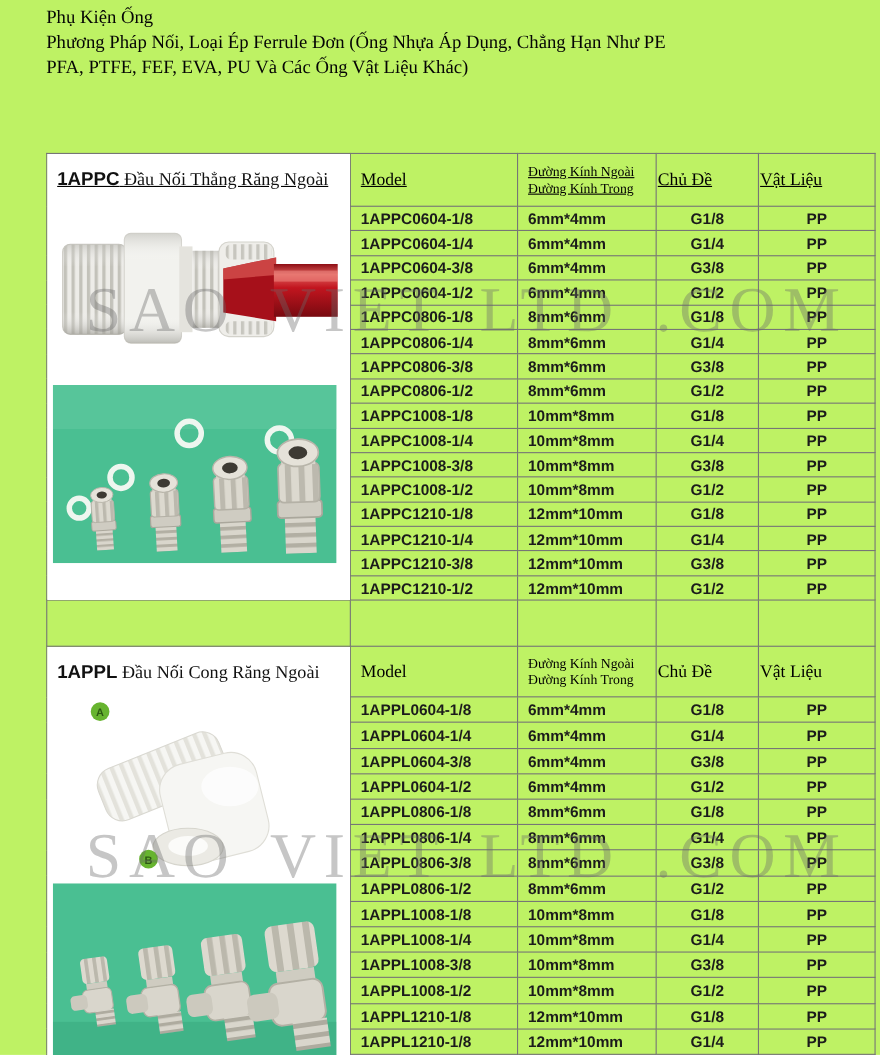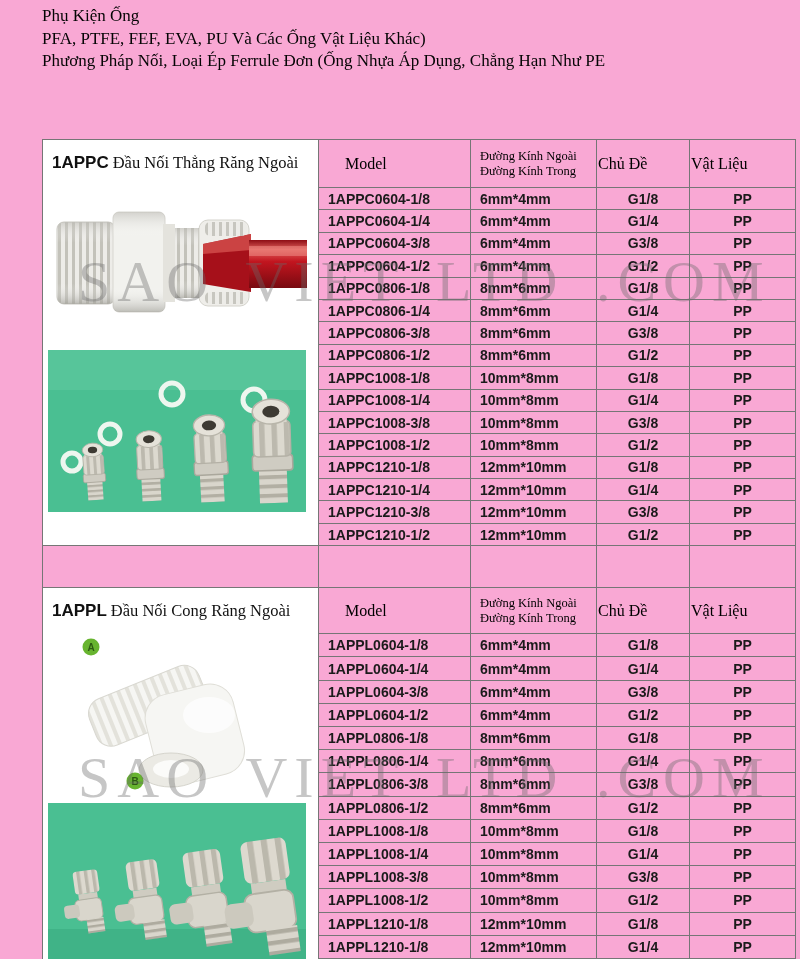--- a/index.html
+++ b/index.html
@@ -1,39 +1,39 @@
 <!DOCTYPE html>
 <html><head>
 <meta charset="utf-8">
 <style>
   html,body { margin:0; padding:0; background:#ffffff; }
   .page {
-    position:relative; width:800px; height:959px; background:#f9a8d4;
+    position:relative; width:800px; height:959px; background:#bef264;
     overflow:hidden; font-family:"Liberation Serif","DejaVu Serif",serif; color:#000;
   }
   
   .page-header { position:absolute; left:42px; top:5px; }
   .hline { font:17px/22.6px "Liberation Serif","DejaVu Serif",serif; color:#050505; white-space:nowrap; }
 
   
   table.catalog {
     position:absolute; left:42px; top:139px; width:753px;
     border-collapse:collapse; table-layout:fixed;
   }
   table.catalog td { border:1px solid #767676; overflow:hidden; }
   col.co-img{width:276px} col.co-model{width:152px} col.co-size{width:126px}
   col.co-thread{width:93px} col.co-mat{width:106px}
 
-  .sec1 .hdr-row td { height:45px; }
+  .sec1 .hdr-row td { height:45px;text-decoration:underline; }
   .sec2 .hdr-row td { height:43px; }
   .sec1 tr.data-row td { height:19.4px; }
   .sec2 tr.data-row td { height:20.2px; }
   tr.sep-row td { height:39px; }
 
-  .h-model { font:16px "Liberation Serif","DejaVu Serif",serif; padding-left:26px; vertical-align:middle; }
+  .h-model { font:16px "Liberation Serif","DejaVu Serif",serif; padding-left:9px; vertical-align:middle; }
   .h-diam  { padding-left:9px; vertical-align:middle; }
   .h-diam div { font:12.5px/15px "Liberation Serif","DejaVu Serif",serif; }
   .h-thread,.h-mat { font:16px "Liberation Serif","DejaVu Serif",serif; text-align:left; vertical-align:middle; }
 
   .c-model,.c-size { font:bold 14px/14px "Liberation Sans","DejaVu Sans",sans-serif; color:#1b1b1b;
                      text-align:left; padding-left:9px; vertical-align:middle; }
   .c-thread,.c-mat { font:bold 14px/14px "Liberation Sans","DejaVu Sans",sans-serif; color:#1b1b1b;
                      text-align:center; vertical-align:middle; }
 
   
@@ -57,22 +57,22 @@
   .wm1 { top:252px; }
   .wm2 { top:748px; }
 </style>
 </head>
 <body>
 
 <div class="page">
 
   <div class="page-header">
     <div class="hline">Phụ Kiện Ống</div>
+    <div class="hline">Phương Pháp Nối, Loại Ép Ferrule Đơn (Ống Nhựa Áp Dụng, Chẳng Hạn Như PE</div>
     <div class="hline">PFA, PTFE, FEF, EVA, PU Và Các Ống Vật Liệu Khác)</div>
-    <div class="hline">Phương Pháp Nối, Loại Ép Ferrule Đơn (Ống Nhựa Áp Dụng, Chẳng Hạn Như PE</div>
   </div>
 
   <table class="catalog">
     <colgroup>
       <col class="co-img">
         <col class="co-model">
         <col class="co-size">
         <col class="co-thread">
         <col class="co-mat">
     </colgroup>

